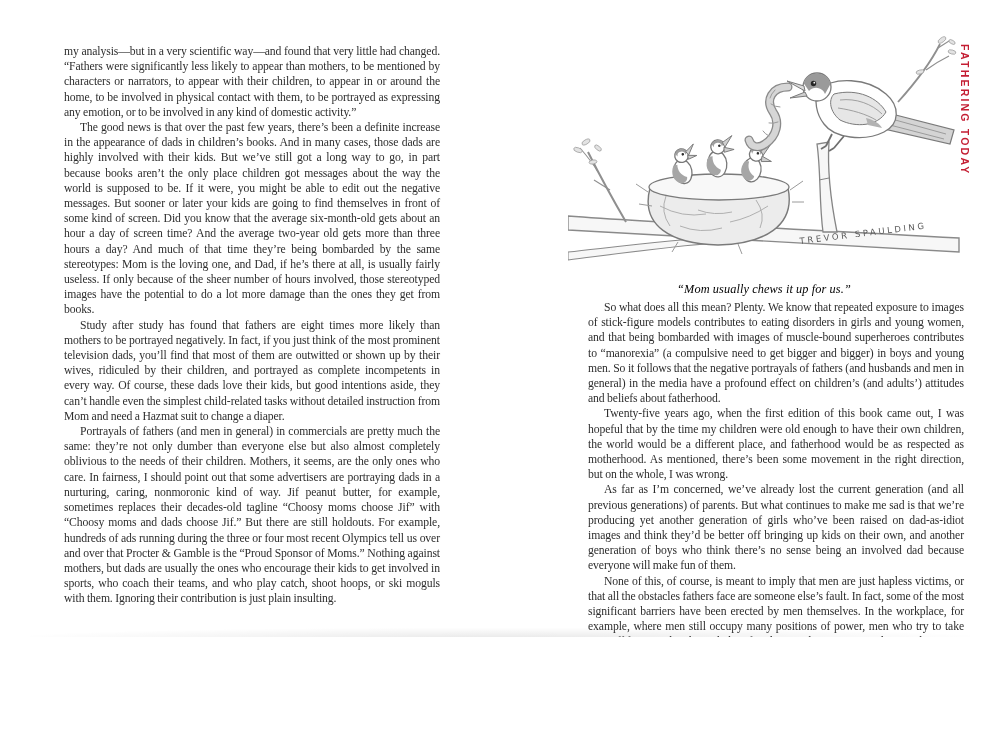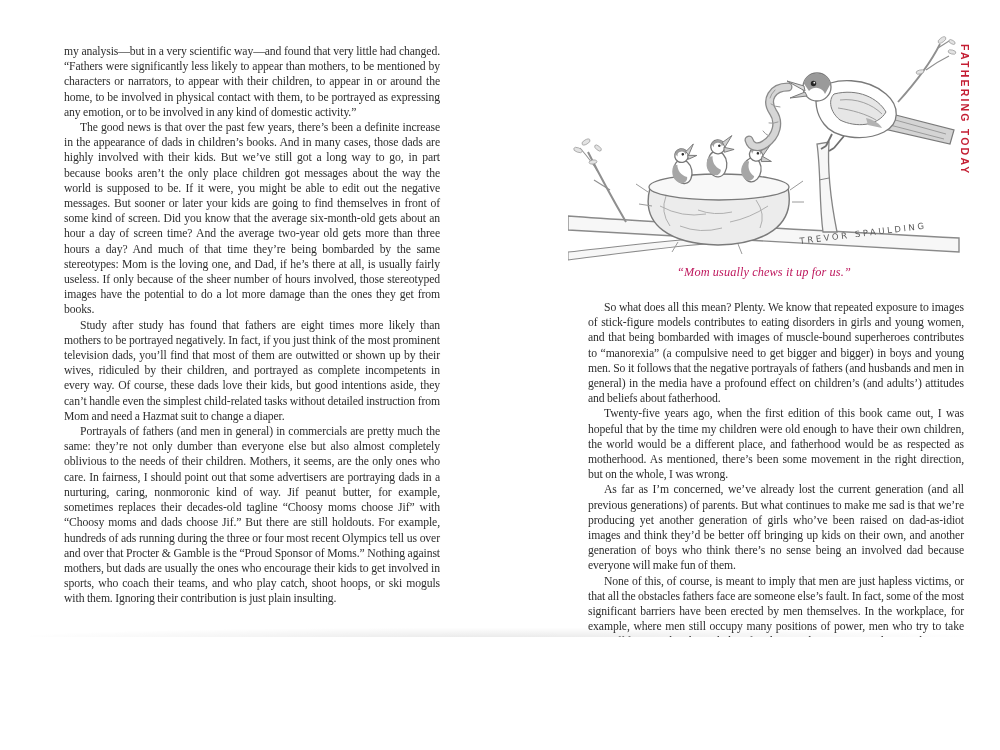--- a/index.html
+++ b/index.html
@@ -12,21 +12,21 @@
   .body-p{margin:0;text-indent:16px;}
   .no-indent{text-indent:0;}
   .folio{position:absolute;top:699px;font-size:10px;color:#6a6a6a;letter-spacing:0.4px;margin-top:24px;}
   .folio-left{left:64px;}
   .folio-right{right:63px;}
   .side-tab{position:absolute;left:959px;top:44px;writing-mode:vertical-rl;text-orientation:mixed;
             font-family:"Liberation Sans",sans-serif;font-weight:bold;font-size:10.5px;
             letter-spacing:2.2px;color:#c41e33;}
   .cartoon{position:absolute;left:568px;top:30px;width:392px;margin:0;}
   .cartoon svg{display:block;width:392px;height:232px;}
-  .caption{text-align:center;font-style:italic;font-size:12.3px;color:#be185d;margin-top:3px;
+  .caption{text-align:center;font-style:italic;font-size:12.3px;color:#000000;margin-top:20px;
            letter-spacing:0.1px;}
   .bottom-shade{position:absolute;left:30px;right:30px;bottom:0;height:9px;
     background:radial-gradient(ellipse at 50% 115%, rgba(0,0,0,0.09), rgba(0,0,0,0) 75%);}
 </style>
 </head>
 <body>
 
 <div class="spread">
 
   <section>

